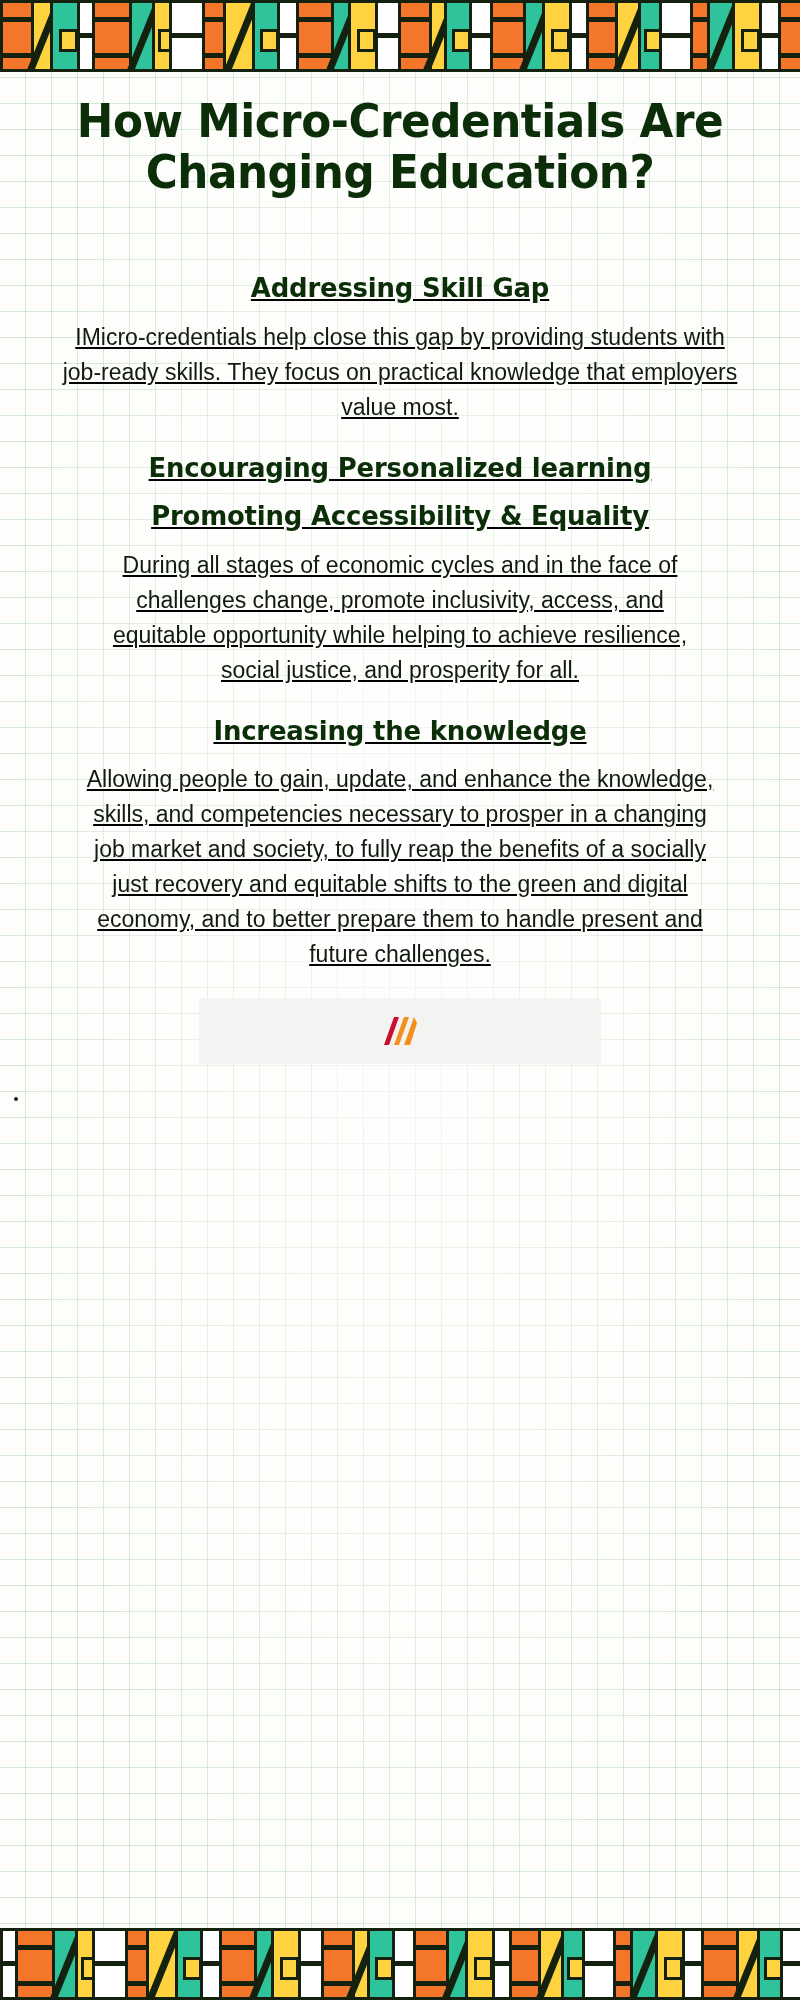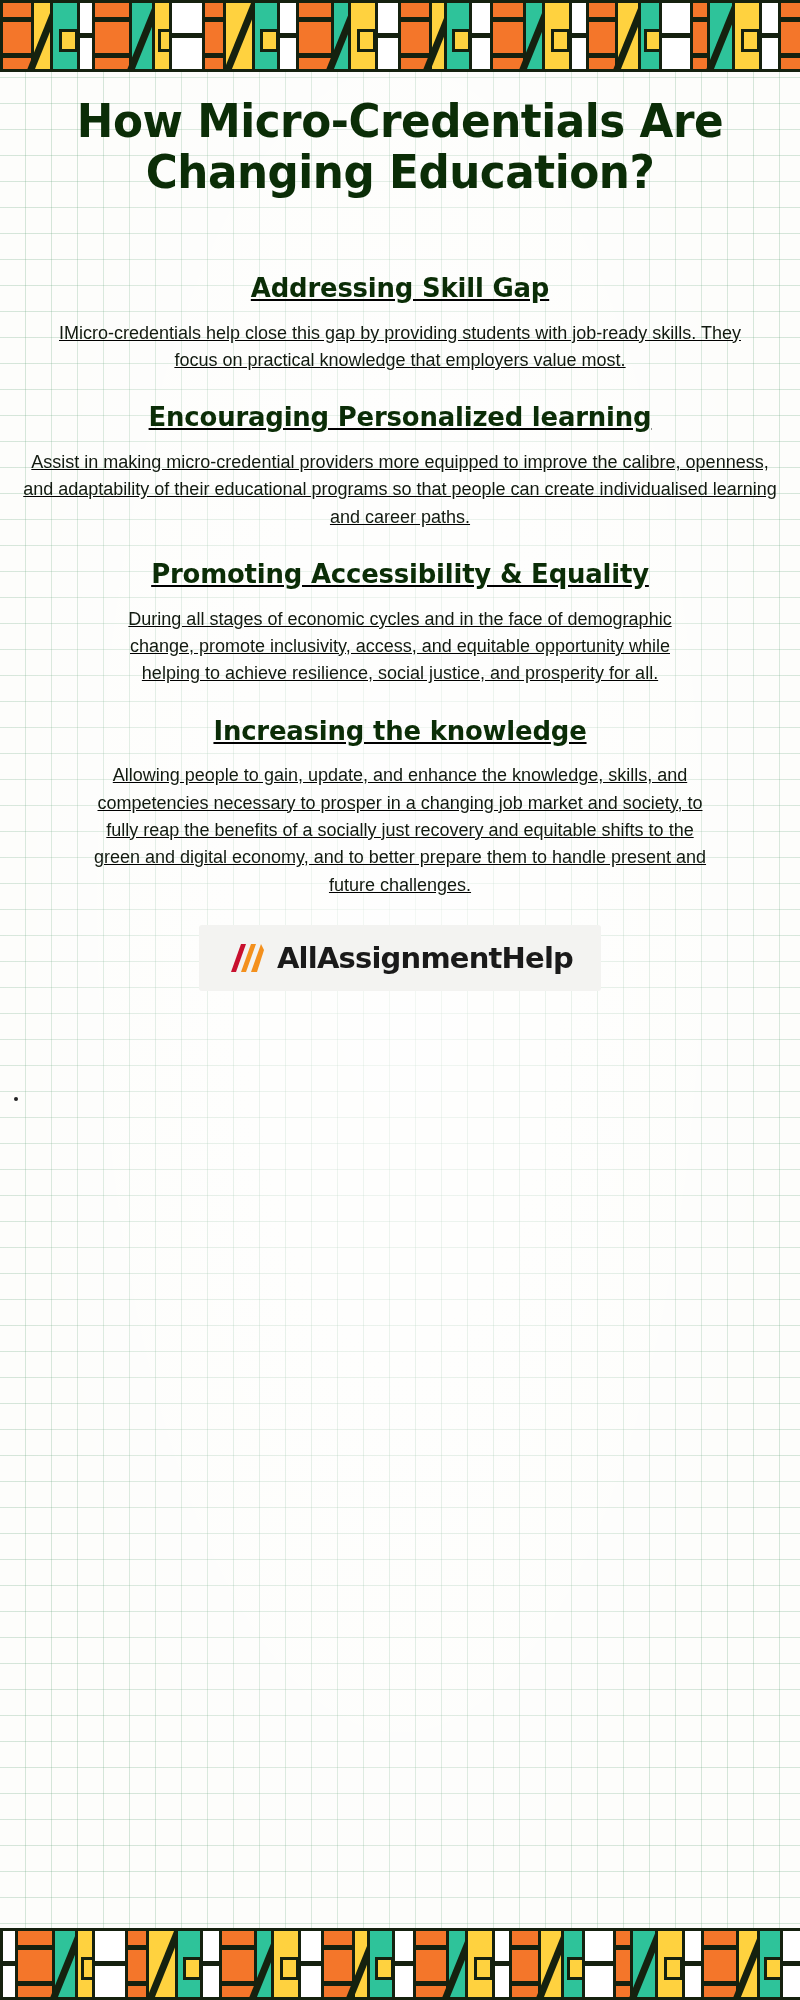--- a/index.html
+++ b/index.html
@@ -113,21 +113,21 @@
     color: #0b2d07;
     margin: 0 0 14px 0;
     padding: 0 14px;
     letter-spacing: -0.2px;
     transform: scaleX(0.96);
   }
   h2.sec-title.narrow { padding: 0 60px; }
 
   p.sec-body {
     font-family: "Liberation Sans", sans-serif;
-    font-size: 18px;
+    font-size: 23px;
     line-height: 1.52;
     color: #121a10;
     margin: 0 0 26px 0;
   }
   p.w1 { padding: 0 36px; }
   p.w2 { padding: 0 78px; }
   p.w3 { padding: 0 0px; }
   p.w4 { padding: 0 82px; }
   p.w5 { padding: 0 60px; }
 
@@ -289,44 +289,42 @@
     <div class="sections">
 
       <div class="section">
         <h2 class="sec-title">Addressing Skill Gap</h2>
         <p class="sec-body w1">IMicro-credentials help close this gap by providing students with job-ready skills. They focus on practical knowledge that employers value most.</p>
       </div>
 
 
       <div class="section">
         <h2 class="sec-title narrow">Encouraging Personalized learning</h2>
-        <p class="sec-body w3">Assist in making micro-credential providers more equipped to improve the calibre, openness, and adaptability of their educational programs so that people can create individualised learning and career paths.</p>
       </div>
 
       <div class="section">
         <h2 class="sec-title narrow">Promoting Accessibility &amp; Equality</h2>
-        <p class="sec-body w4">During all stages of economic cycles and in the face of demographic change, promote inclusivity, access, and equitable opportunity while helping to achieve resilience, social justice, and prosperity for all.</p>
+        <p class="sec-body w4">During all stages of economic cycles and in the face of challenges change, promote inclusivity, access, and equitable opportunity while helping to achieve resilience, social justice, and prosperity for all.</p>
       </div>
 
       <div class="section">
         <h2 class="sec-title">Increasing the knowledge</h2>
         <p class="sec-body w5">Allowing people to gain, update, and enhance the knowledge, skills, and competencies necessary to prosper in a changing job market and society, to fully reap the benefits of a socially just recovery and equitable shifts to the green and digital economy, and to better prepare them to handle present and future challenges.</p>
       </div>
 
     </div>
 
     <div class="logo-wrap">
       <span class="logo-mark">
         <svg viewBox="0 0 40 40" width="40" height="40" aria-hidden="true">
           <path d="M4 34 L14 6 L19 6 L9 34 Z" fill="#c8102e"></path>
           <path d="M14 34 L24 6 L29 6 L19 34 Z" fill="#f3901d"></path>
           <path d="M24 34 L34 6 L37 12 L30 34 Z" fill="#f3901d"></path>
         </svg>
       </span>
-      <span class="logo-text">AllAssignmentHelp</span>
     </div>
 
   </div>
 
   <span class="stray-dot"></span>
 
   <div class="books bottom" id="books-bottom">
       <div class="book" style="width: 18px; background: rgb(255, 255, 255);">
         <div class="band" style="top: 30px;"></div>
       </div>

